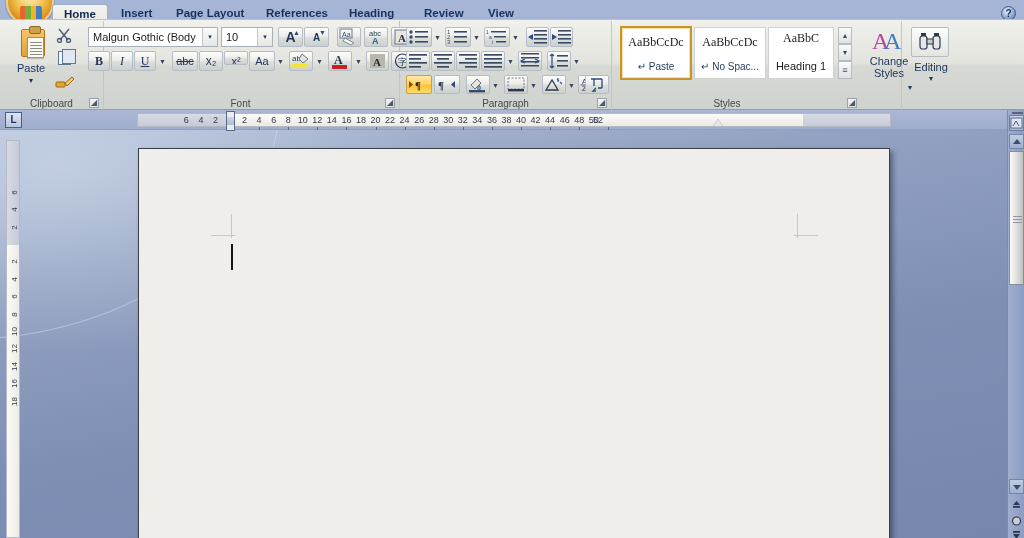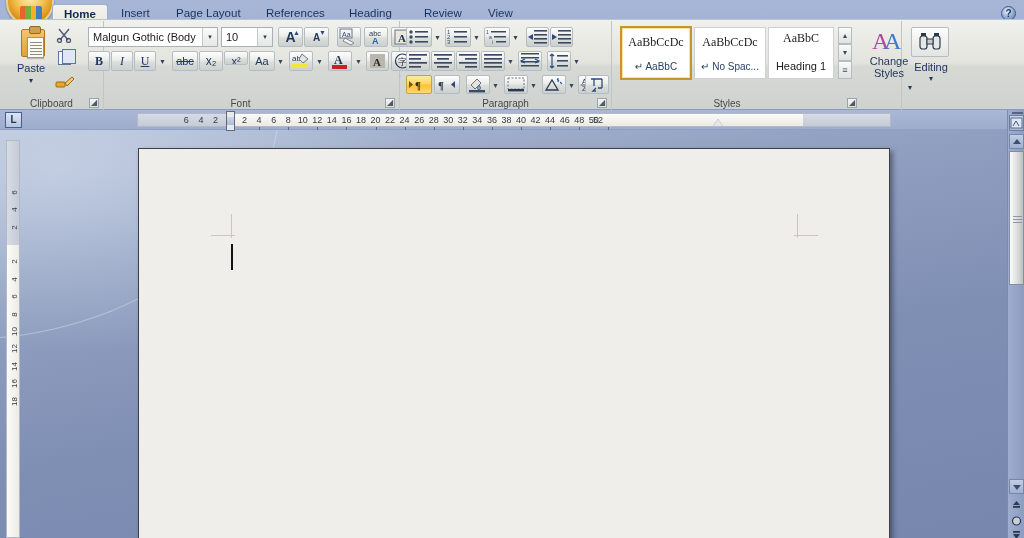--- a/index.html
+++ b/index.html
@@ -43,21 +43,21 @@
     box-shadow: 0 1px 2px rgba(0,0,0,.35);
   }
   .office-logo {
     position: absolute; left: 12px; top: 26px; width: 22px; height: 15px;
     background:
       linear-gradient(90deg,#e8602c 0%,#e8602c 24%,#6fae3c 24%,#6fae3c 50%,#f0b323 50%,#f0b323 75%,#3a7bc8 75%,#3a7bc8 100%);
     border-radius: 2px; opacity: .95;
   }
   .tab {
     position: absolute; top: 0; height: 19px; line-height: 19px;
-    padding: 0 11px; font-size: 11.5px; color: #16335f; white-space: nowrap;
+    padding: 0 11px; font-size: 11.5px; color: #16335f; white-space: nowrap; font-weight: bold;
   }
   .tab.active {
     background: linear-gradient(180deg,#f2f2ee 0%,#eceae4 100%);
     border: 1px solid #9fb0ce; border-bottom: none;
     border-top-left-radius: 3px; border-top-right-radius: 3px;
     color: #0f2a52; font-weight: bold;
   }
   .help-icon {
     position: absolute; right: 8px; top: 2px; width: 15px; height: 15px;
     border-radius: 50%;
@@ -605,21 +605,21 @@
         <svg width="22" height="17" viewBox="0 0 22 17">
           <path d="M5 3 L16 3 M16 3 L16 12 M12 12 L16 12 M10 12 L7 15 L10 15" stroke="#2b4a7e" stroke-width="1.3" fill="none"></path>
           <path d="M8 3 L8 10" stroke="#2b4a7e" stroke-width="1.3"></path>
         </svg>
       </div>
 
       <div class="group" style="left:612px; width:290px;">
 
         <div style="position:absolute; left:8px; top:5px; width:72px; height:54px; border:2px solid #c8952c; background:#ffffff; box-shadow:inset 0 0 0 1px #f5e0a6;">
           <div style="position:absolute;left:0;top:7px;width:100%;text-align:center;font-size:12px;color:#1a1a1a;font-family:'Liberation Serif',serif;">AaBbCcDc</div>
-          <div style="position:absolute;left:0;bottom:6px;width:100%;text-align:center;font-size:10px;color:#27405f;">↵ AaBbC</div>
+          <div style="position:absolute;left:0;bottom:6px;width:100%;text-align:center;font-size:10px;color:#27405f;">↵ Paste</div>
         </div>
 
         <div style="position:absolute; left:82px; top:6px; width:72px; height:52px; border:1px solid #cfd2ce; background:#ffffff;">
           <div style="position:absolute;left:0;top:7px;width:100%;text-align:center;font-size:12px;color:#1a1a1a;font-family:'Liberation Serif',serif;">AaBbCcDc</div>
           <div style="position:absolute;left:0;bottom:6px;width:100%;text-align:center;font-size:10px;color:#27405f;">↵ No Spac...</div>
         </div>
 
         <div style="position:absolute; left:156px; top:6px; width:66px; height:52px; border:1px solid #cfd2ce; background:#ffffff;">
           <div style="position:absolute;left:0;top:3px;width:100%;text-align:center;font-size:12px;color:#1a1a1a;font-family:'Liberation Serif',serif;">AaBbC</div>
           <div style="position:absolute;left:0;bottom:6px;width:100%;text-align:center;font-size:11px;color:#1a1a1a;">Heading 1</div>

